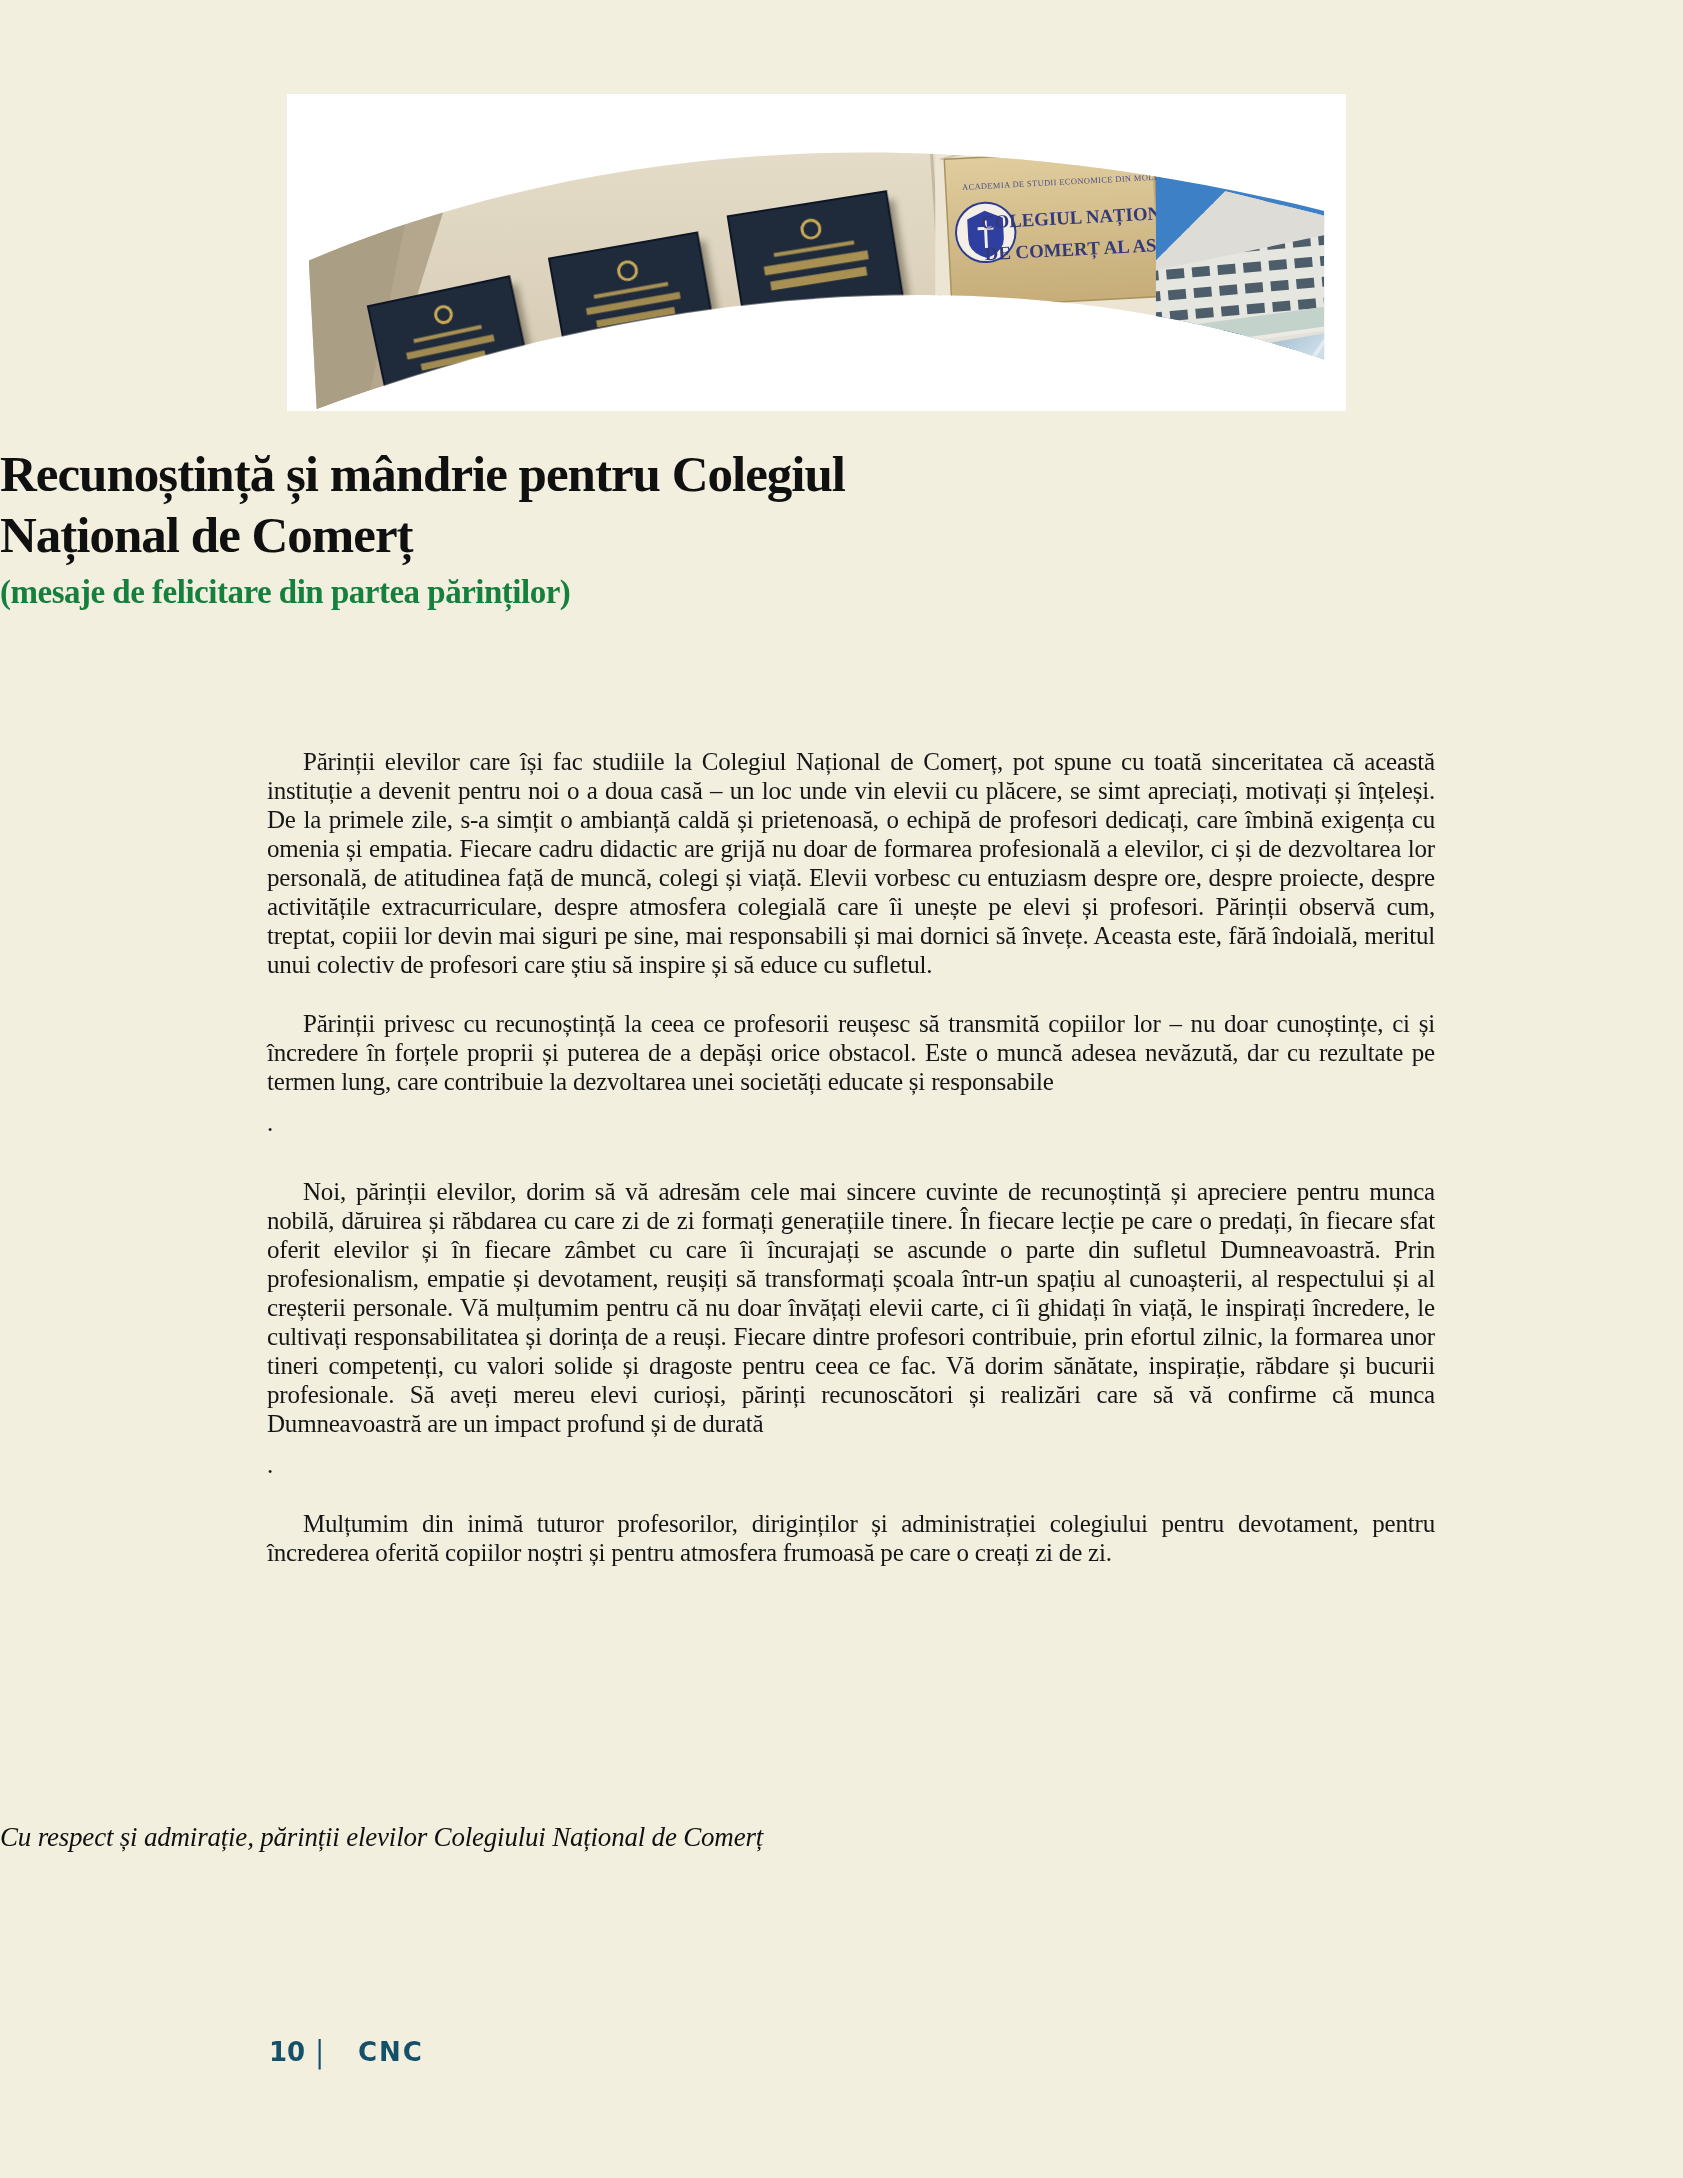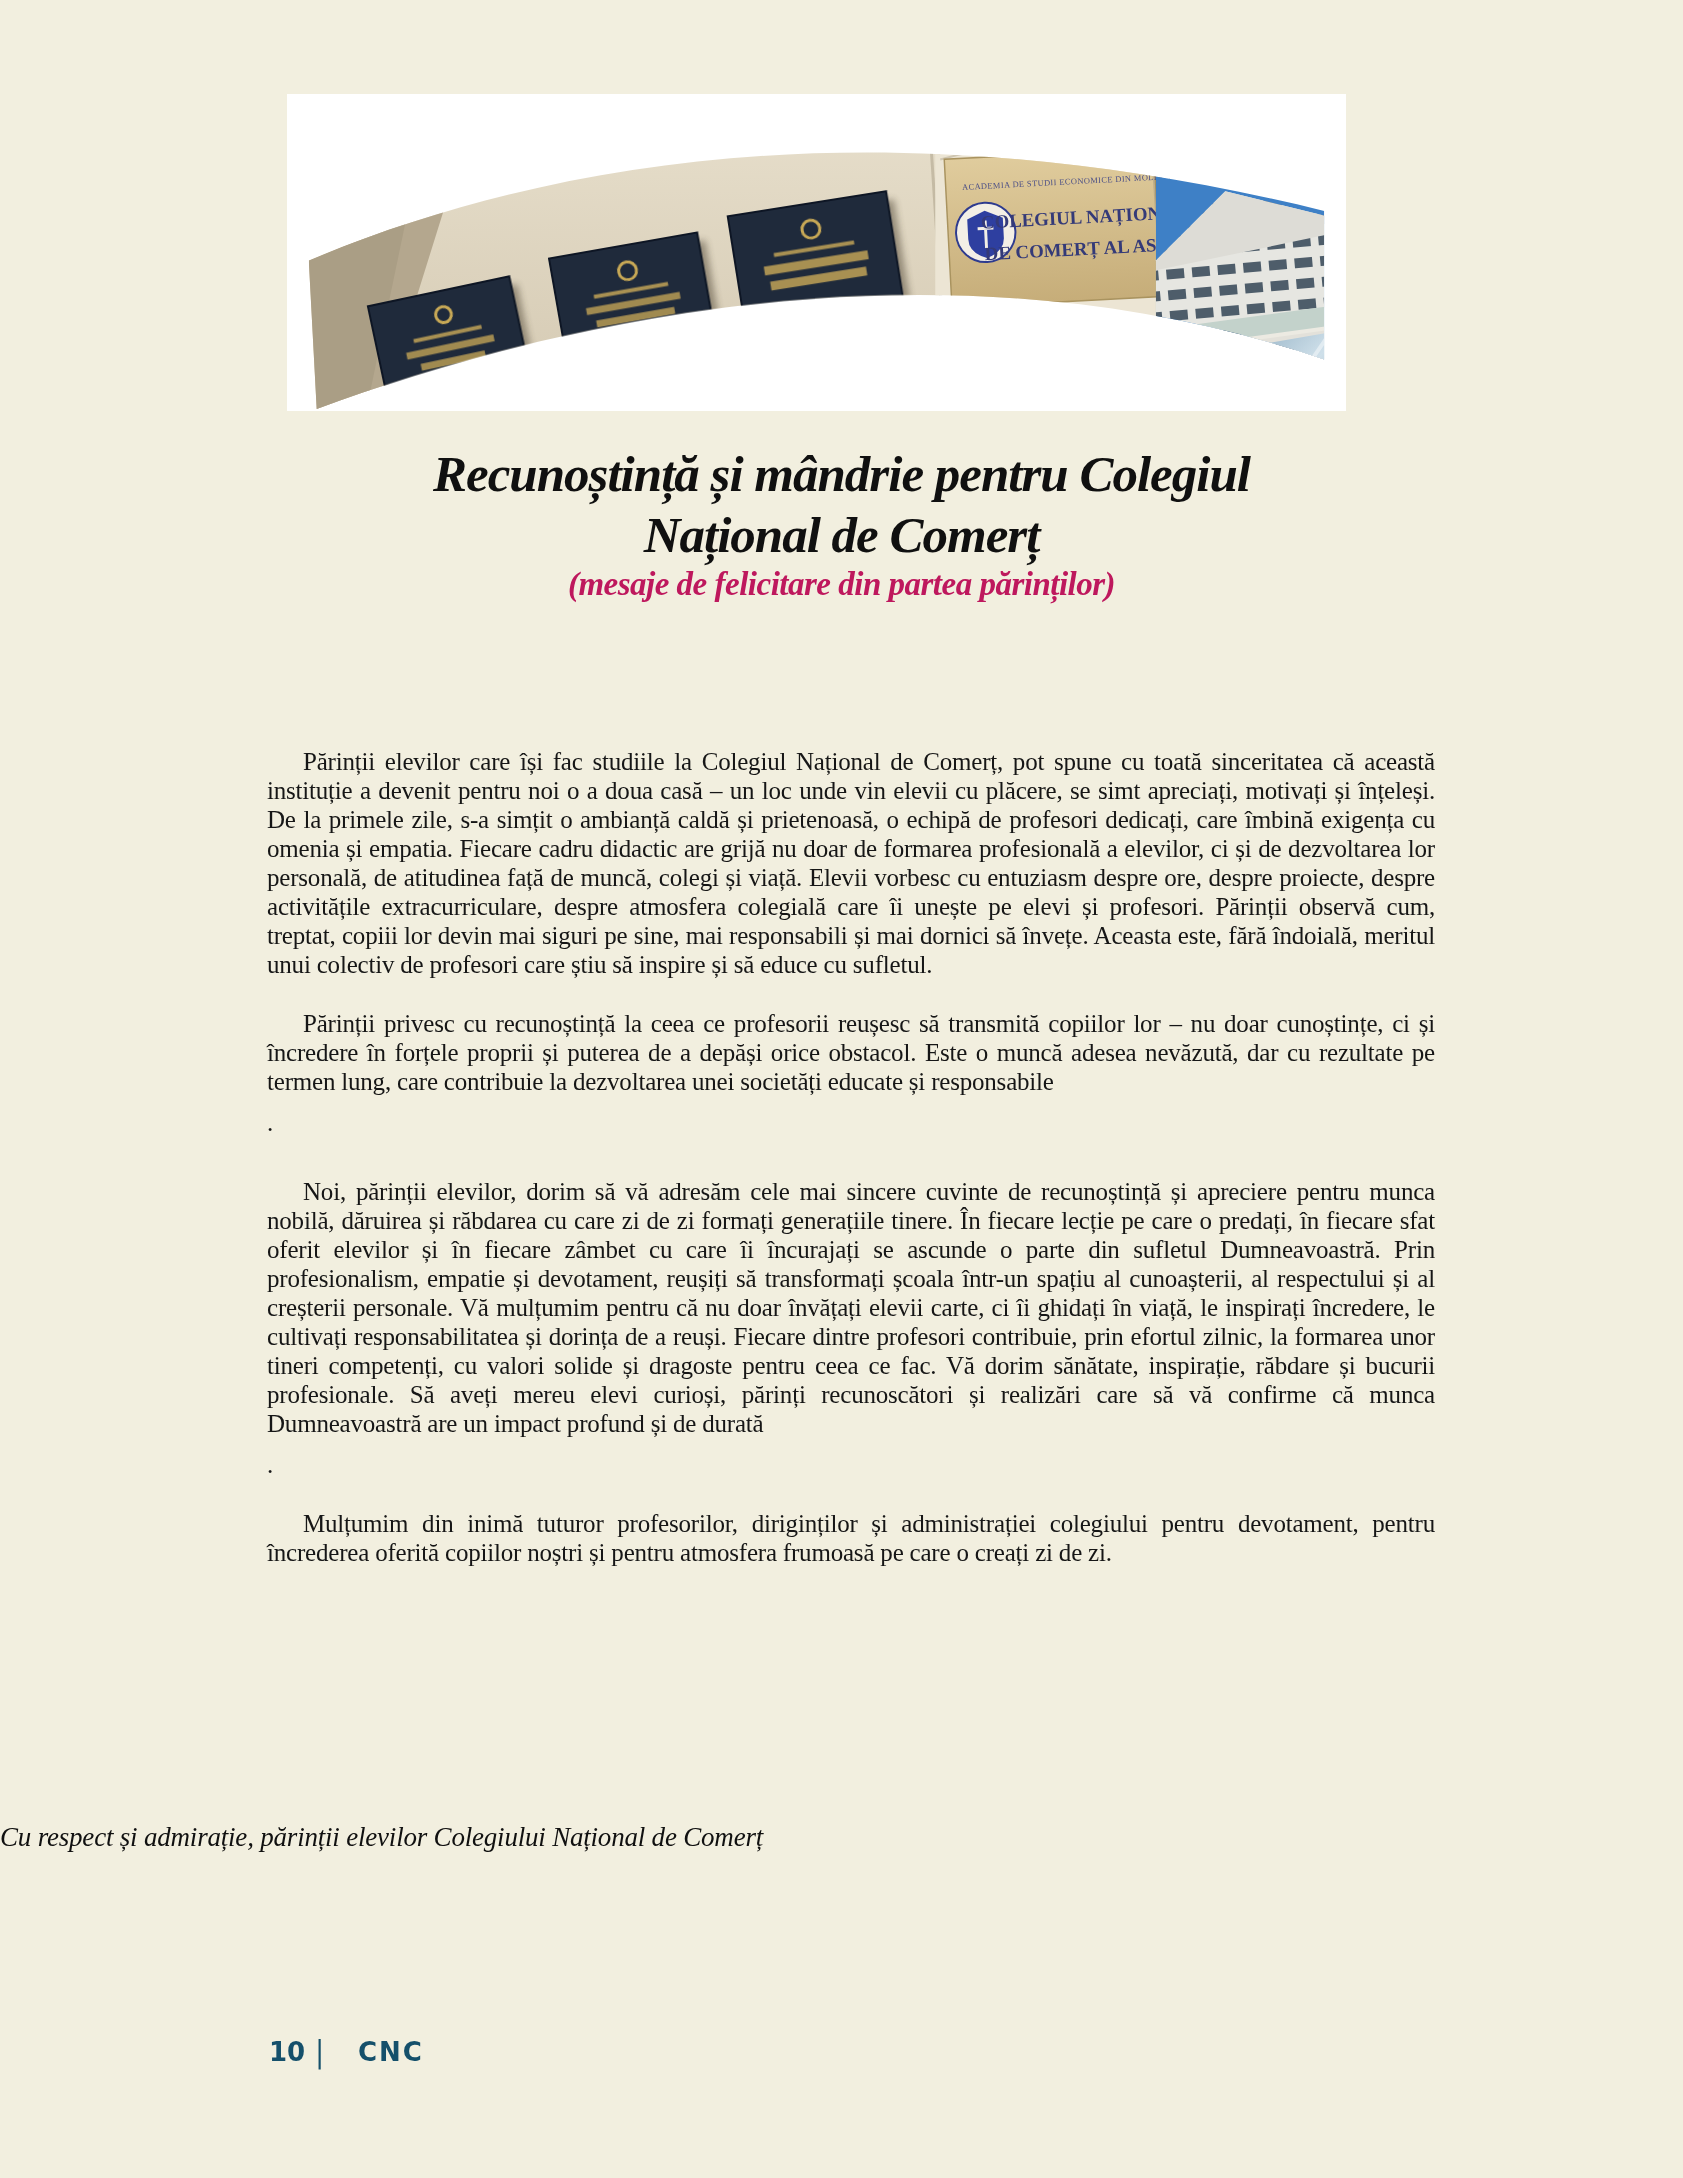--- a/index.html
+++ b/index.html
@@ -17,33 +17,32 @@
     position: absolute; left: 287px; top: 94px;
     width: 1059px; height: 317px;
     background: #ffffff;
     overflow: hidden;
   }
   .photo-frame svg { display: block; width: 100%; height: 100%; }
 
   
   .title-block {
     position: absolute; top: 444px; left: 0; width: 100%;
-    text-align: center;
-    font-style: italic;
   }
   .title-line {
     display: block;
     font-size: 51px; font-weight: bold;
     line-height: 61px; letter-spacing: -1px;
     color: #101010;
   }
   .subtitle {
+    margin-top: 8px;
     font-size: 33px; font-weight: bold;
     letter-spacing: -0.5px;
-    color: #be185d;
+    color: #15803d;
   }
 
   
   .article {
     position: absolute; left: 267px; top: 747px; width: 1168px;
   }
   .article p {
     margin: 0 0 30px 0;
     font-size: 25px;
     line-height: 29px;

